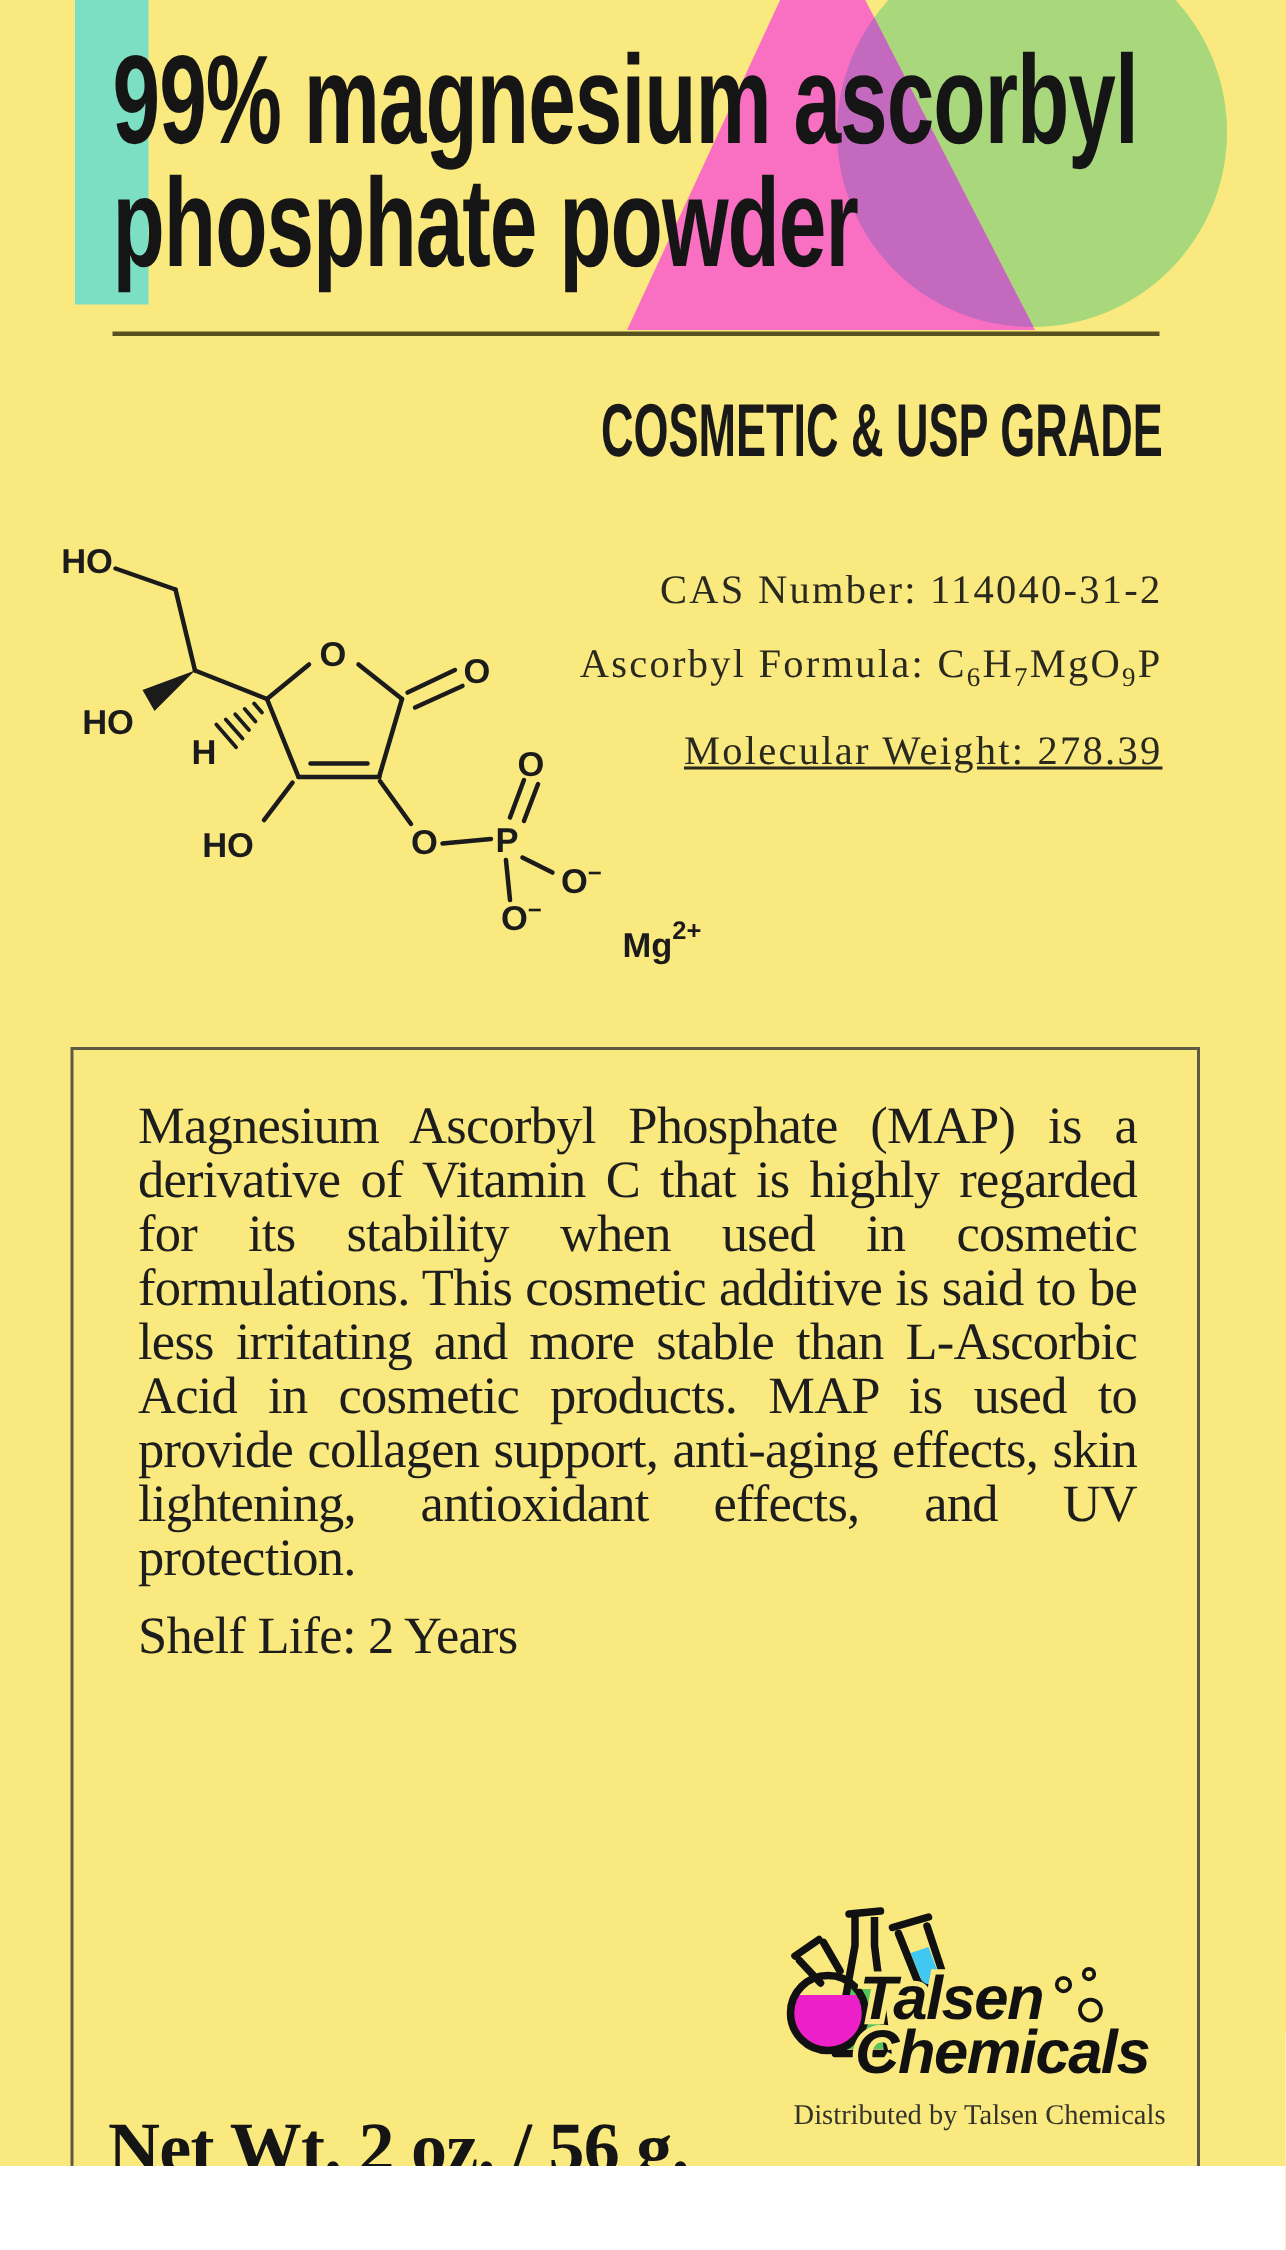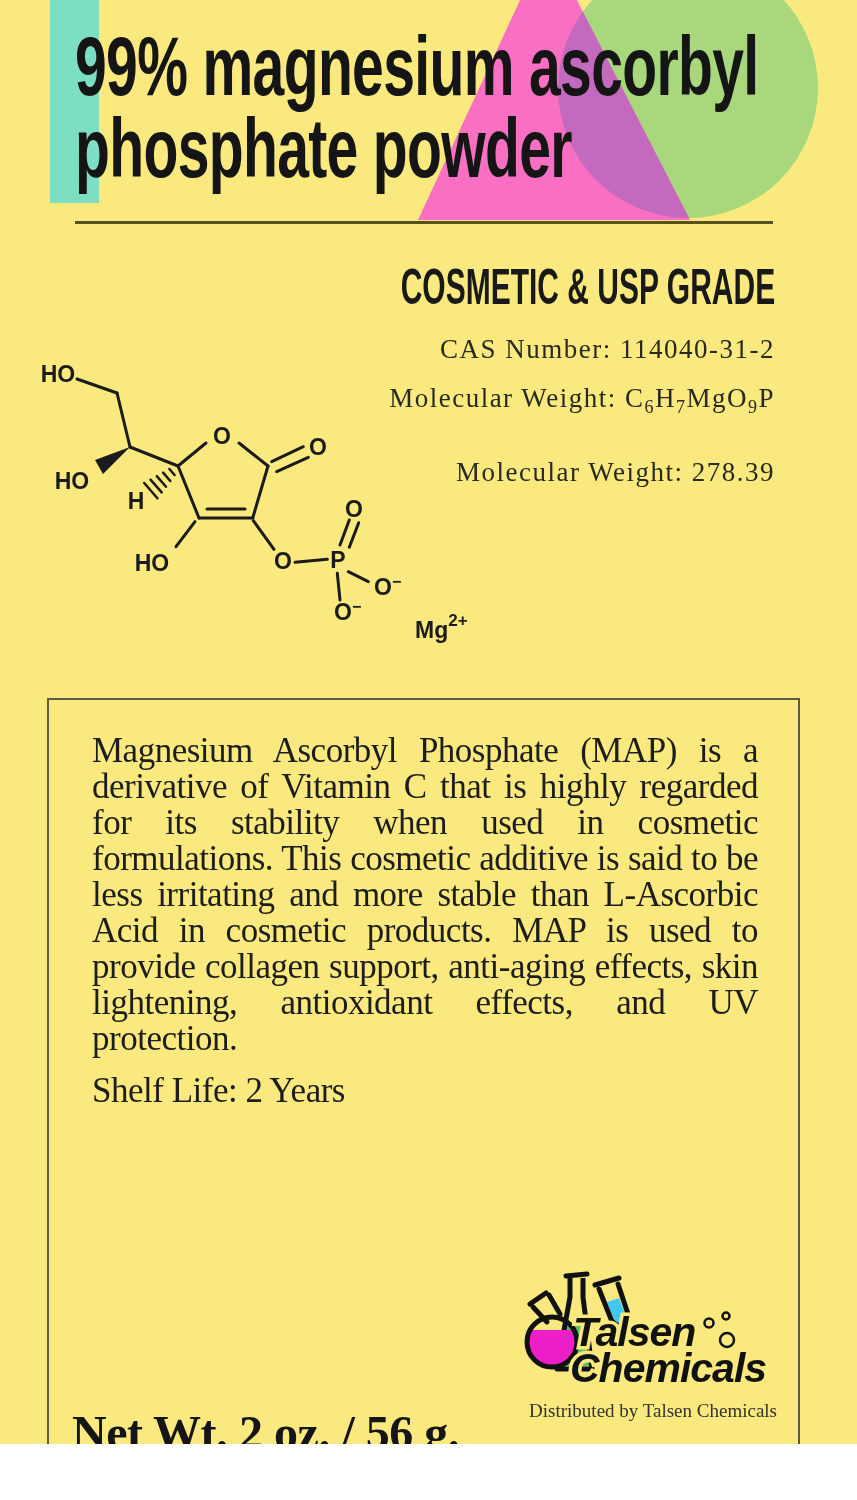--- a/index.html
+++ b/index.html
@@ -18,25 +18,25 @@
   }
   .rule { position:absolute; left:75px; top:221px; width:698px; height:3px; background:#56511E; z-index:3; }
   .grade {
     position:absolute; right:82px; top:258px;
     font-family:"Liberation Sans", sans-serif; font-weight:700;
     font-size:50px; color:#191919; white-space:nowrap;
     transform:scaleX(0.60); transform-origin:right top;
   }
   .info-line {
     position:absolute; right:82px; white-space:nowrap;
-    font-size:27px; letter-spacing:1.5px; color:#29291f;
+    font-size:27px; letter-spacing:1.5px; color:#29291f;margin-top:44px;
   }
   .info-cas { top:334px; }
   .info-formula { top:383px; }
-  .info-weight { top:457px; }
+  .info-weight { top:441px;text-decoration:underline; }
   .info-line sub { font-size:18px; }
   .molecule { position:absolute; left:30px; top:350px; }
   .molecule text {
     font-family:"Liberation Sans", sans-serif; font-weight:700;
     font-size:23px; fill:#1b1b1b;
   }
   .desc-box {
     position:absolute; left:47px; top:698px; width:753px; height:830px;
     border:2px solid #5E5A45; box-sizing:border-box;
   }
@@ -80,21 +80,21 @@
   </svg>
 
   <div class="title">
     <div>99% magnesium ascorbyl</div>
     <div>phosphate powder</div>
   </div>
   <div class="rule"></div>
 
   <div class="grade">COSMETIC &amp; USP GRADE</div>
   <div class="info-line info-cas">CAS Number: 114040-31-2</div>
-  <div class="info-line info-formula"><span>Molecular Weight: </span><span>C</span><sub>6</sub><span>H</span><sub>7</sub><span>MgO</span><sub>9</sub><span>P</span></div>
+  <div class="info-line info-formula"><span>Ascorbyl Formula: </span><span>C</span><sub>6</sub><span>H</span><sub>7</sub><span>MgO</span><sub>9</sub><span>P</span></div>
   <div class="info-line info-weight">Molecular Weight: 278.39</div>
 
   <svg class="molecule" width="450" height="300" viewBox="30 350 450 300" stroke="#1b1b1b" stroke-width="3" stroke-linecap="round" fill="none">
 
     <line x1="77" y1="379" x2="117" y2="393"></line>
     <line x1="117" y1="393" x2="130" y2="447"></line>
     <line x1="130" y1="447" x2="178" y2="466"></line>
 
     <polygon points="130,447 103,474 95,460" fill="#1b1b1b" stroke="none"></polygon>
 

